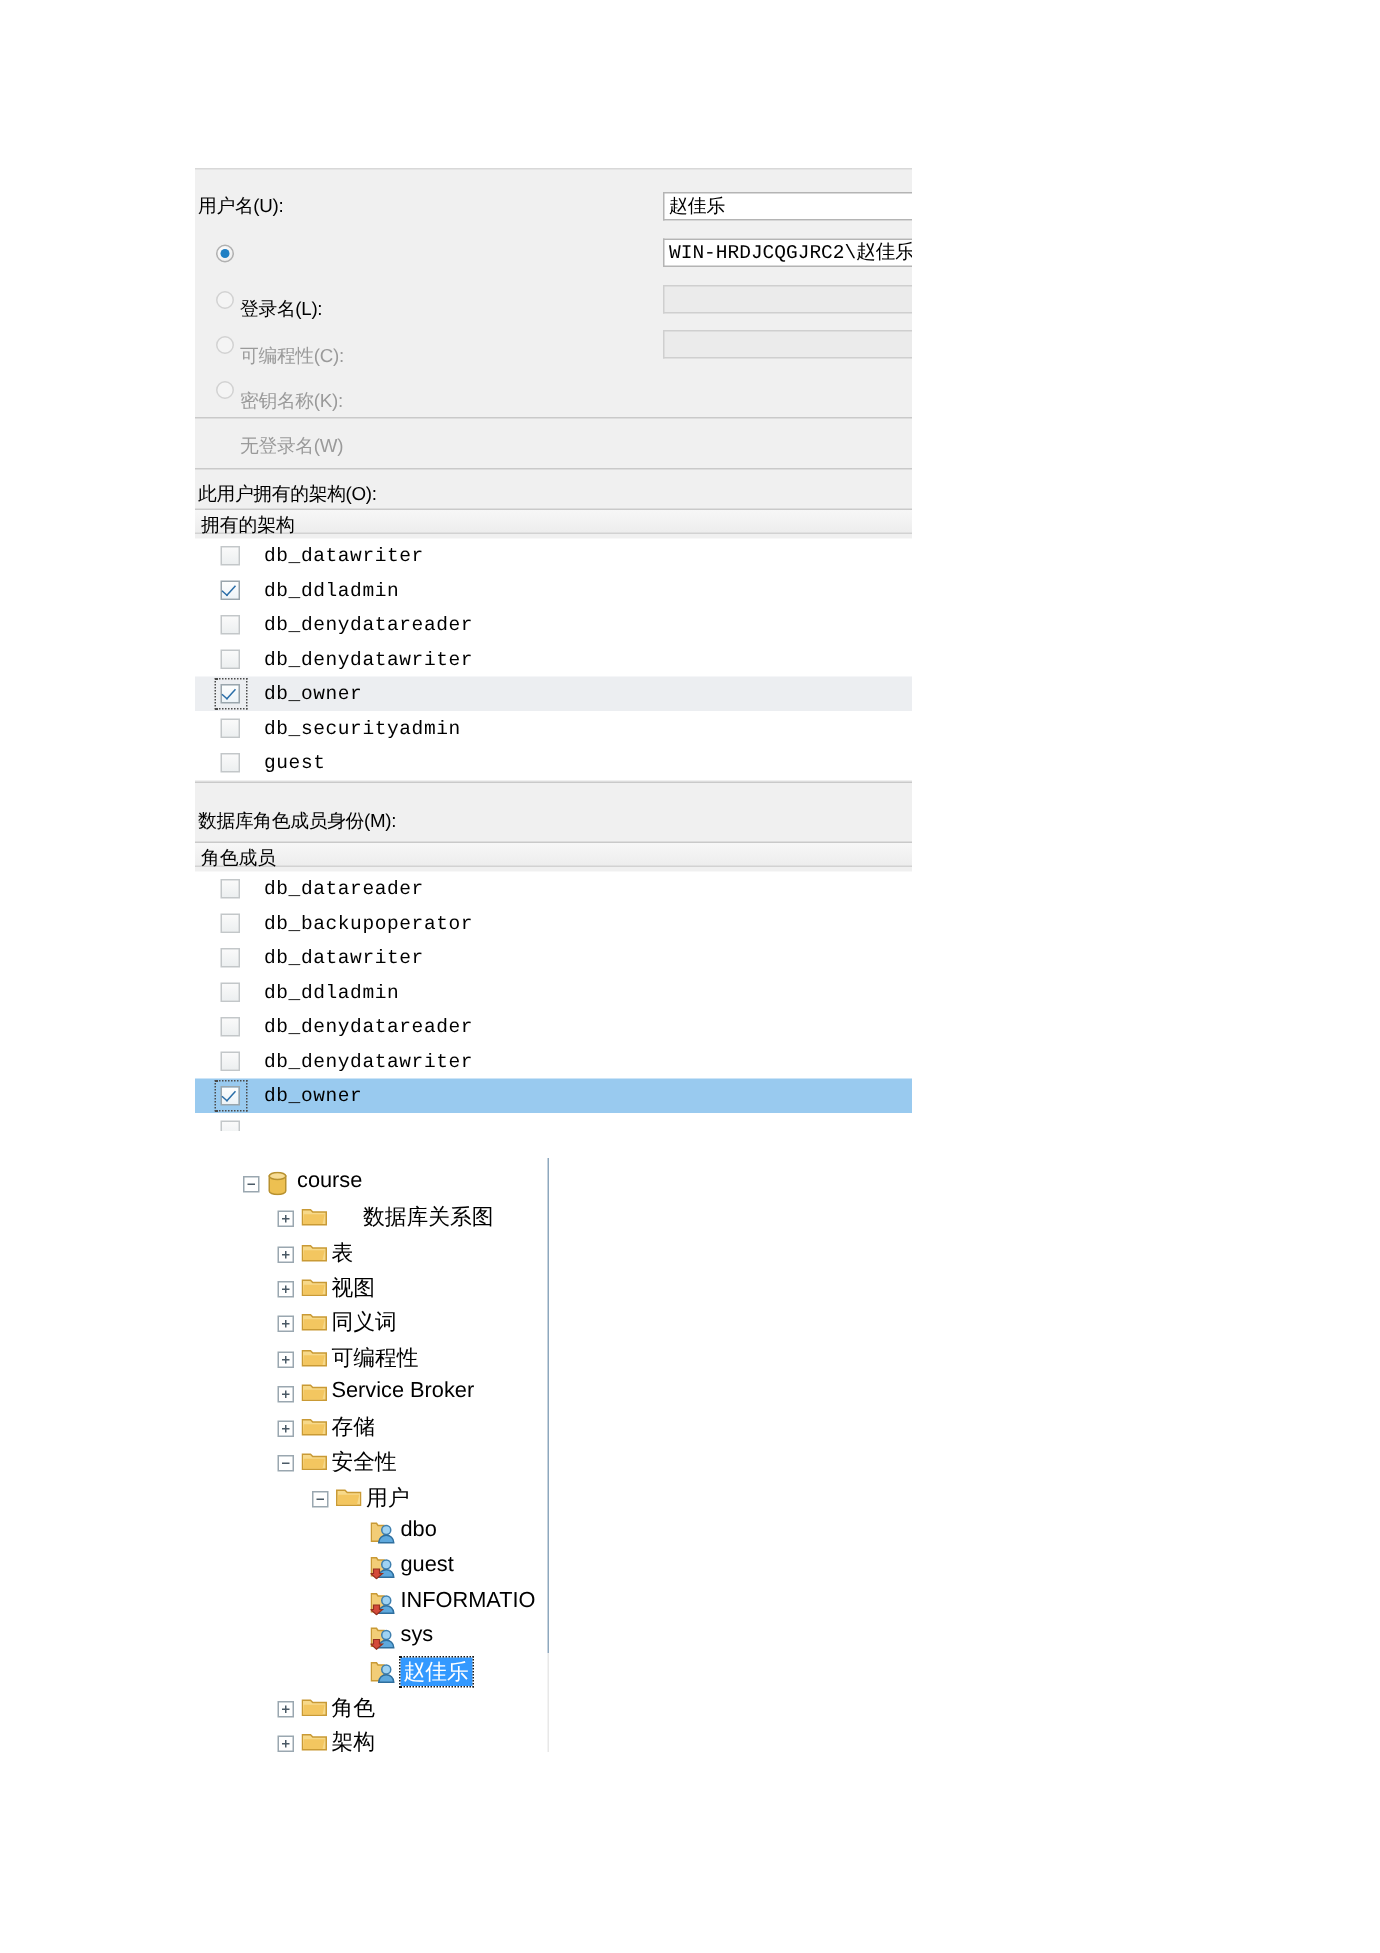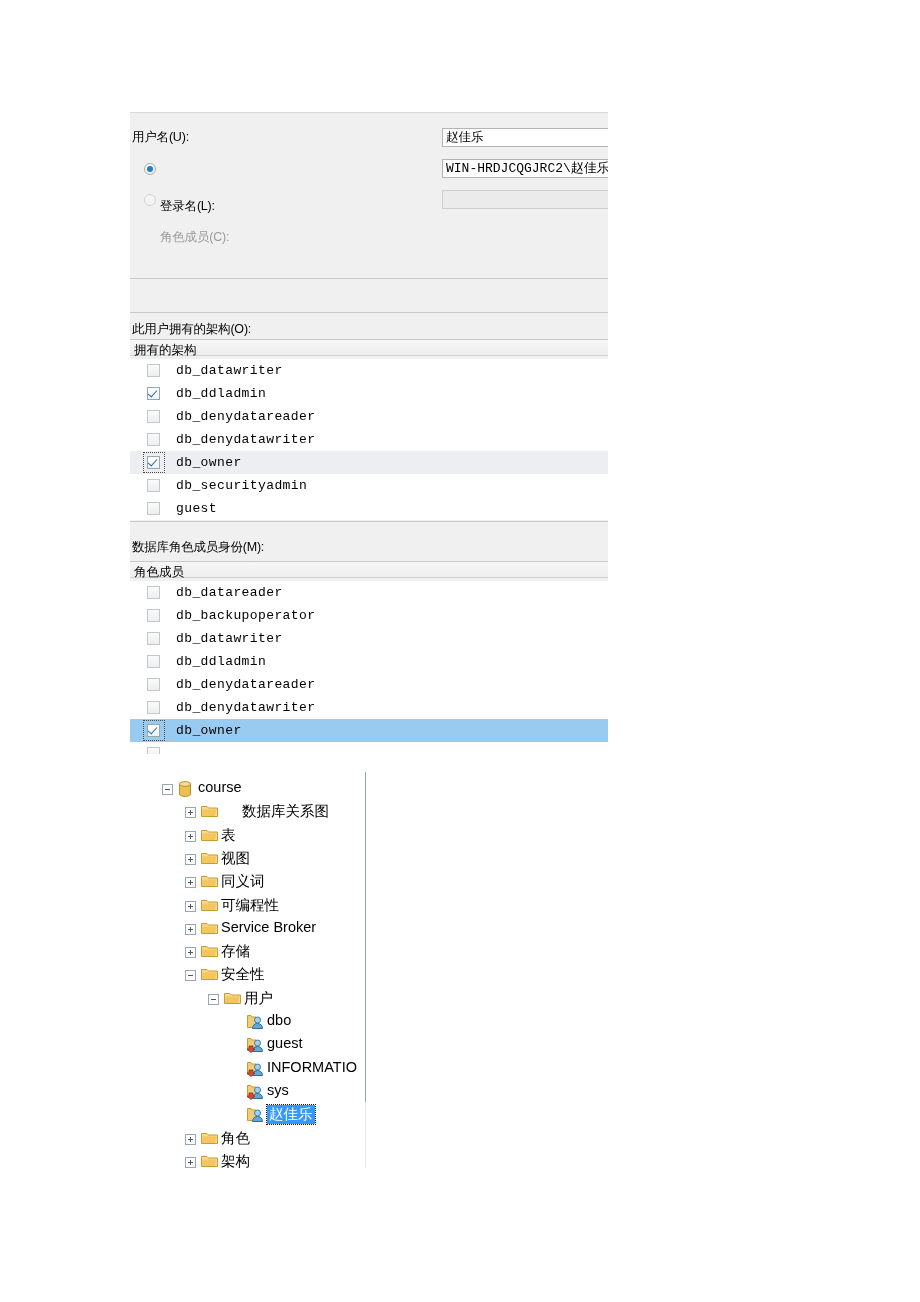--- a/index.html
+++ b/index.html
@@ -276,25 +276,34 @@
   </div>
 
   <div class="form-row" style="top:47px;">
     <div class="radio checked"></div>
     <div class="form-label indent">登录名(L):</div>
     <div class="txtbox" style="top:0px;">WIN-HRDJCQGJRC2\赵佳乐</div>
   </div>
 
   <div class="form-row" style="top:78px;">
     <div class="radio disabled"></div>
-    <div class="form-label indent disabled">角色成员(C):</div>
+    <div class="form-label indent disabled">可编程性(C):</div>
     <div class="txtbox disabled" style="top:0px;"></div>
   </div>
 
-
+  <div class="form-row" style="top:108px;">
+    <div class="radio disabled"></div>
+    <div class="form-label indent disabled">密钥名称(K):</div>
+    <div class="txtbox disabled" style="top:0px;"></div>
+  </div>
+
+  <div class="form-row" style="top:138px;">
+    <div class="radio disabled"></div>
+    <div class="form-label indent disabled">无登录名(W)</div>
+  </div>
 
   <div class="hline" style="top:166px;"></div>
 
 
   <div class="hline" style="top:200px;"></div>
 
   <div class="form-row" style="top:206px;">
     <div class="form-label flush">此用户拥有的架构(O):</div>
   </div>
 

